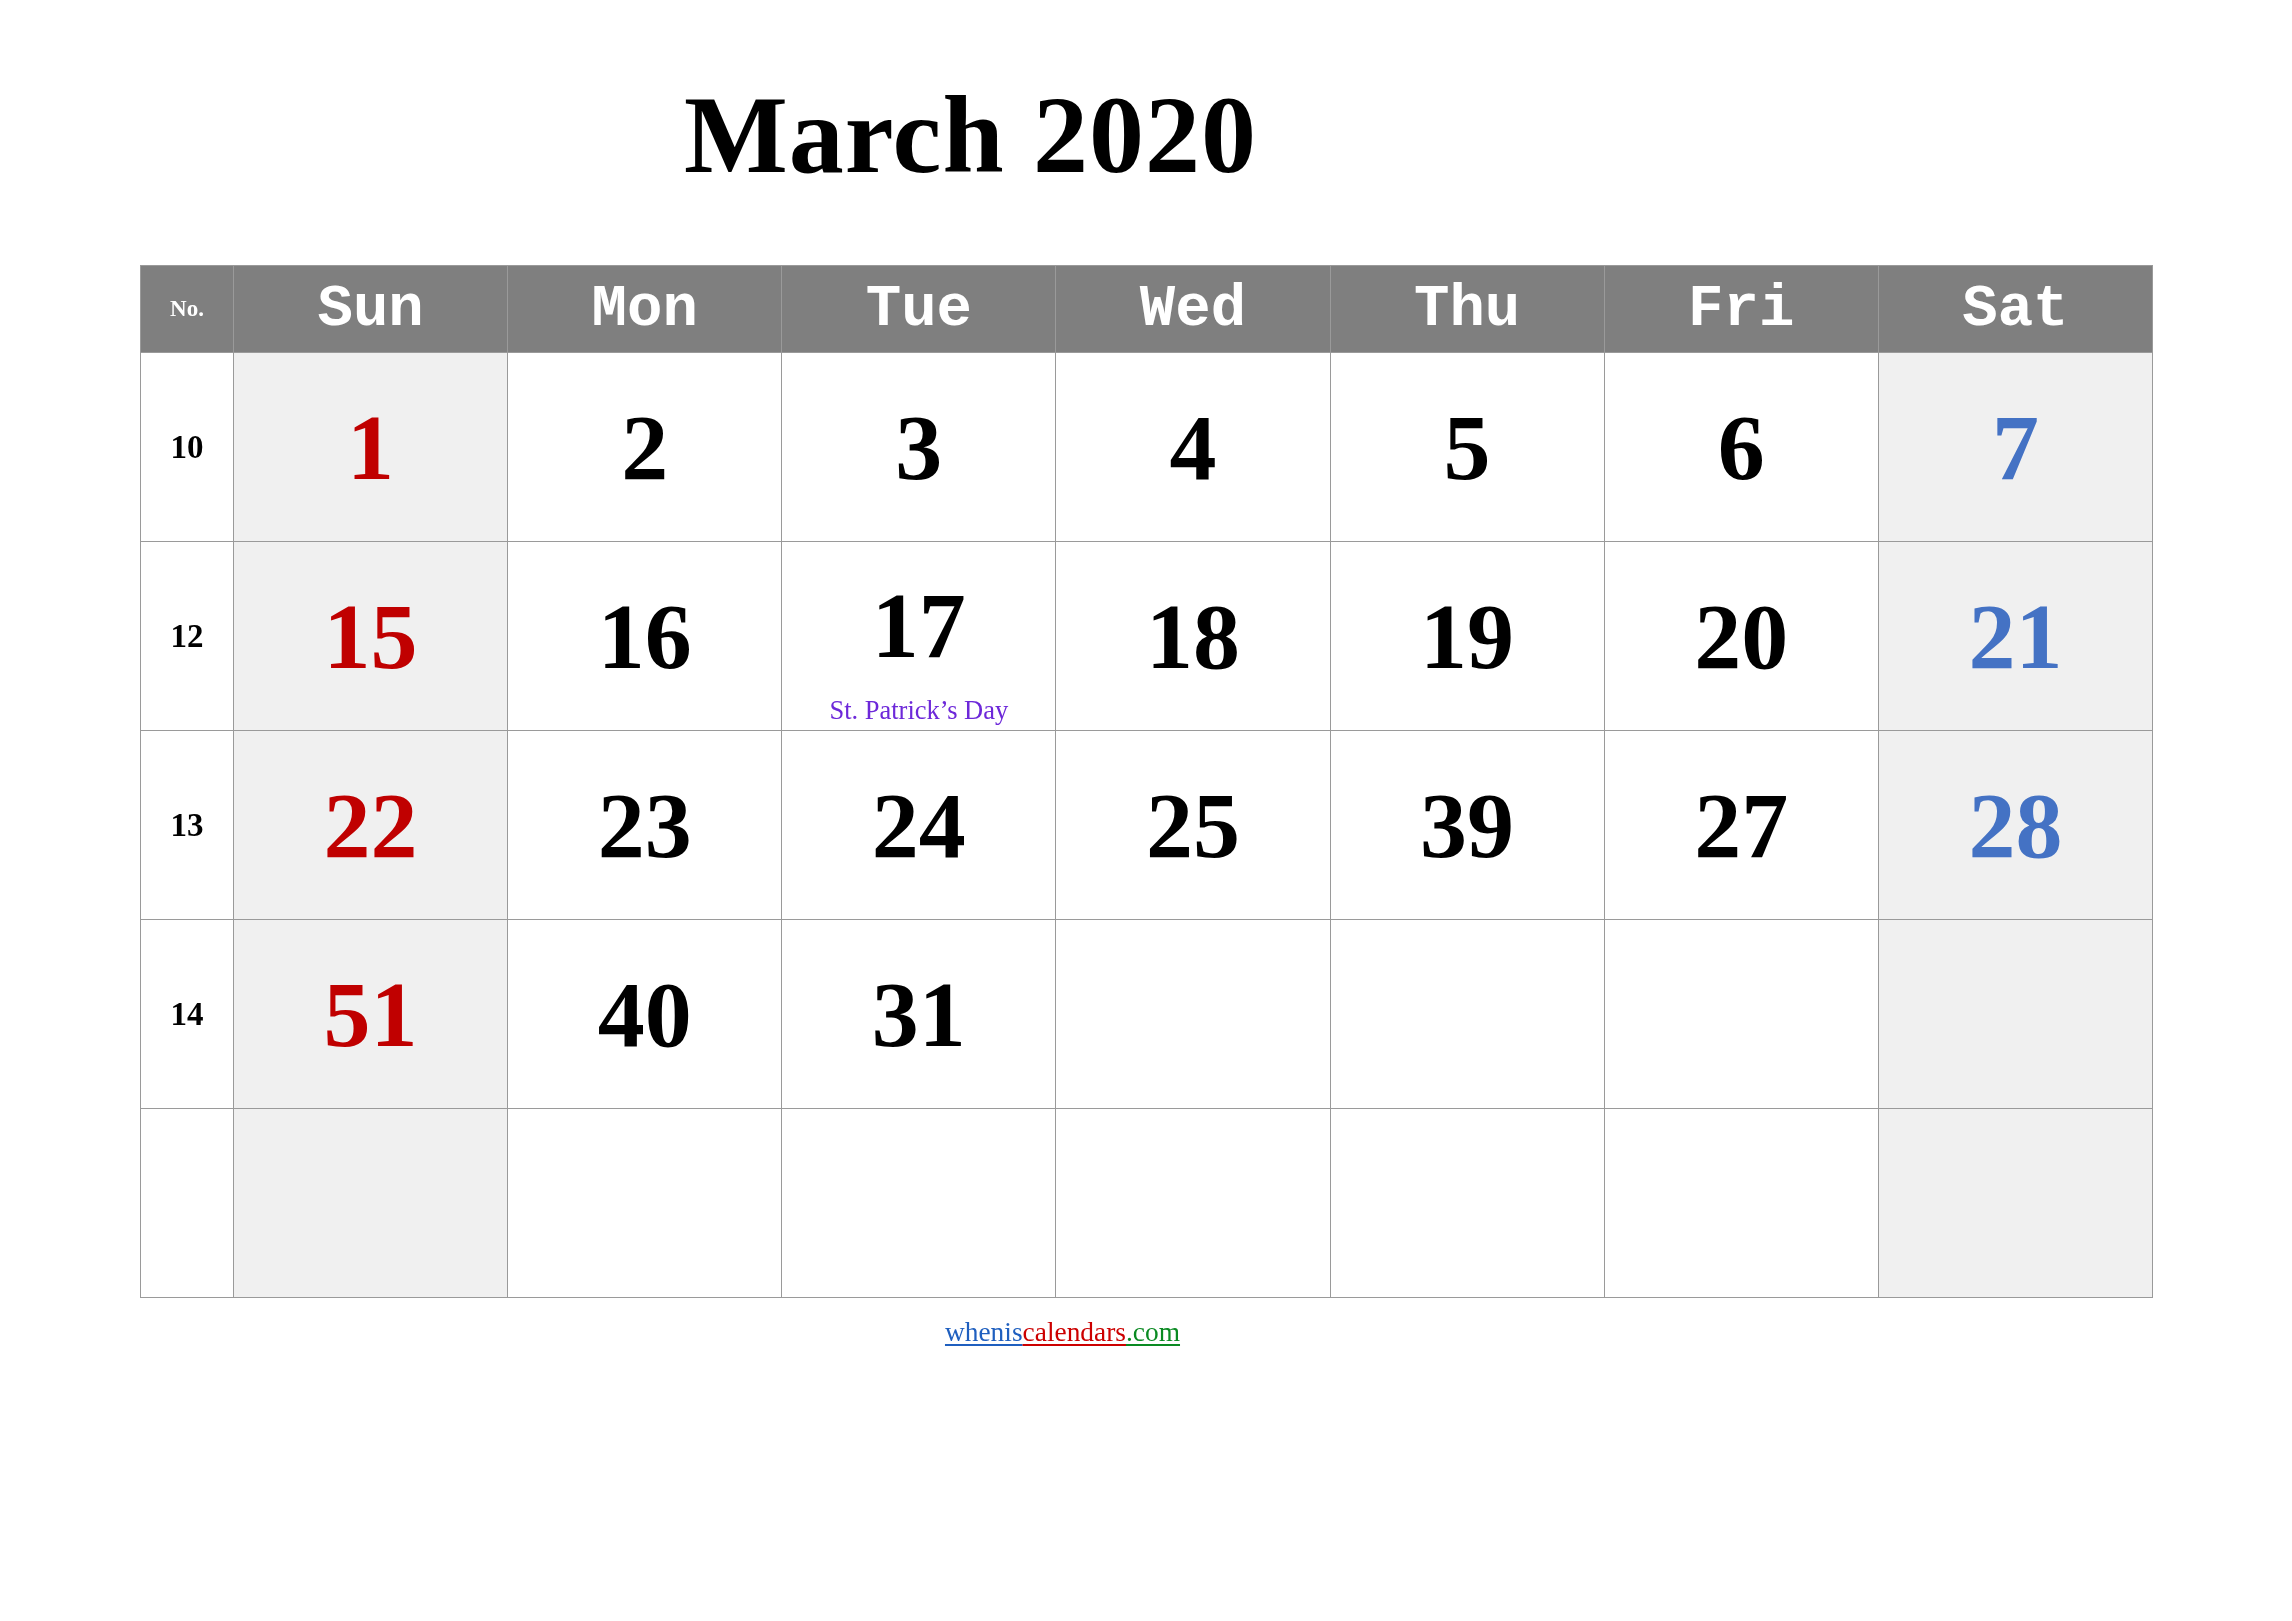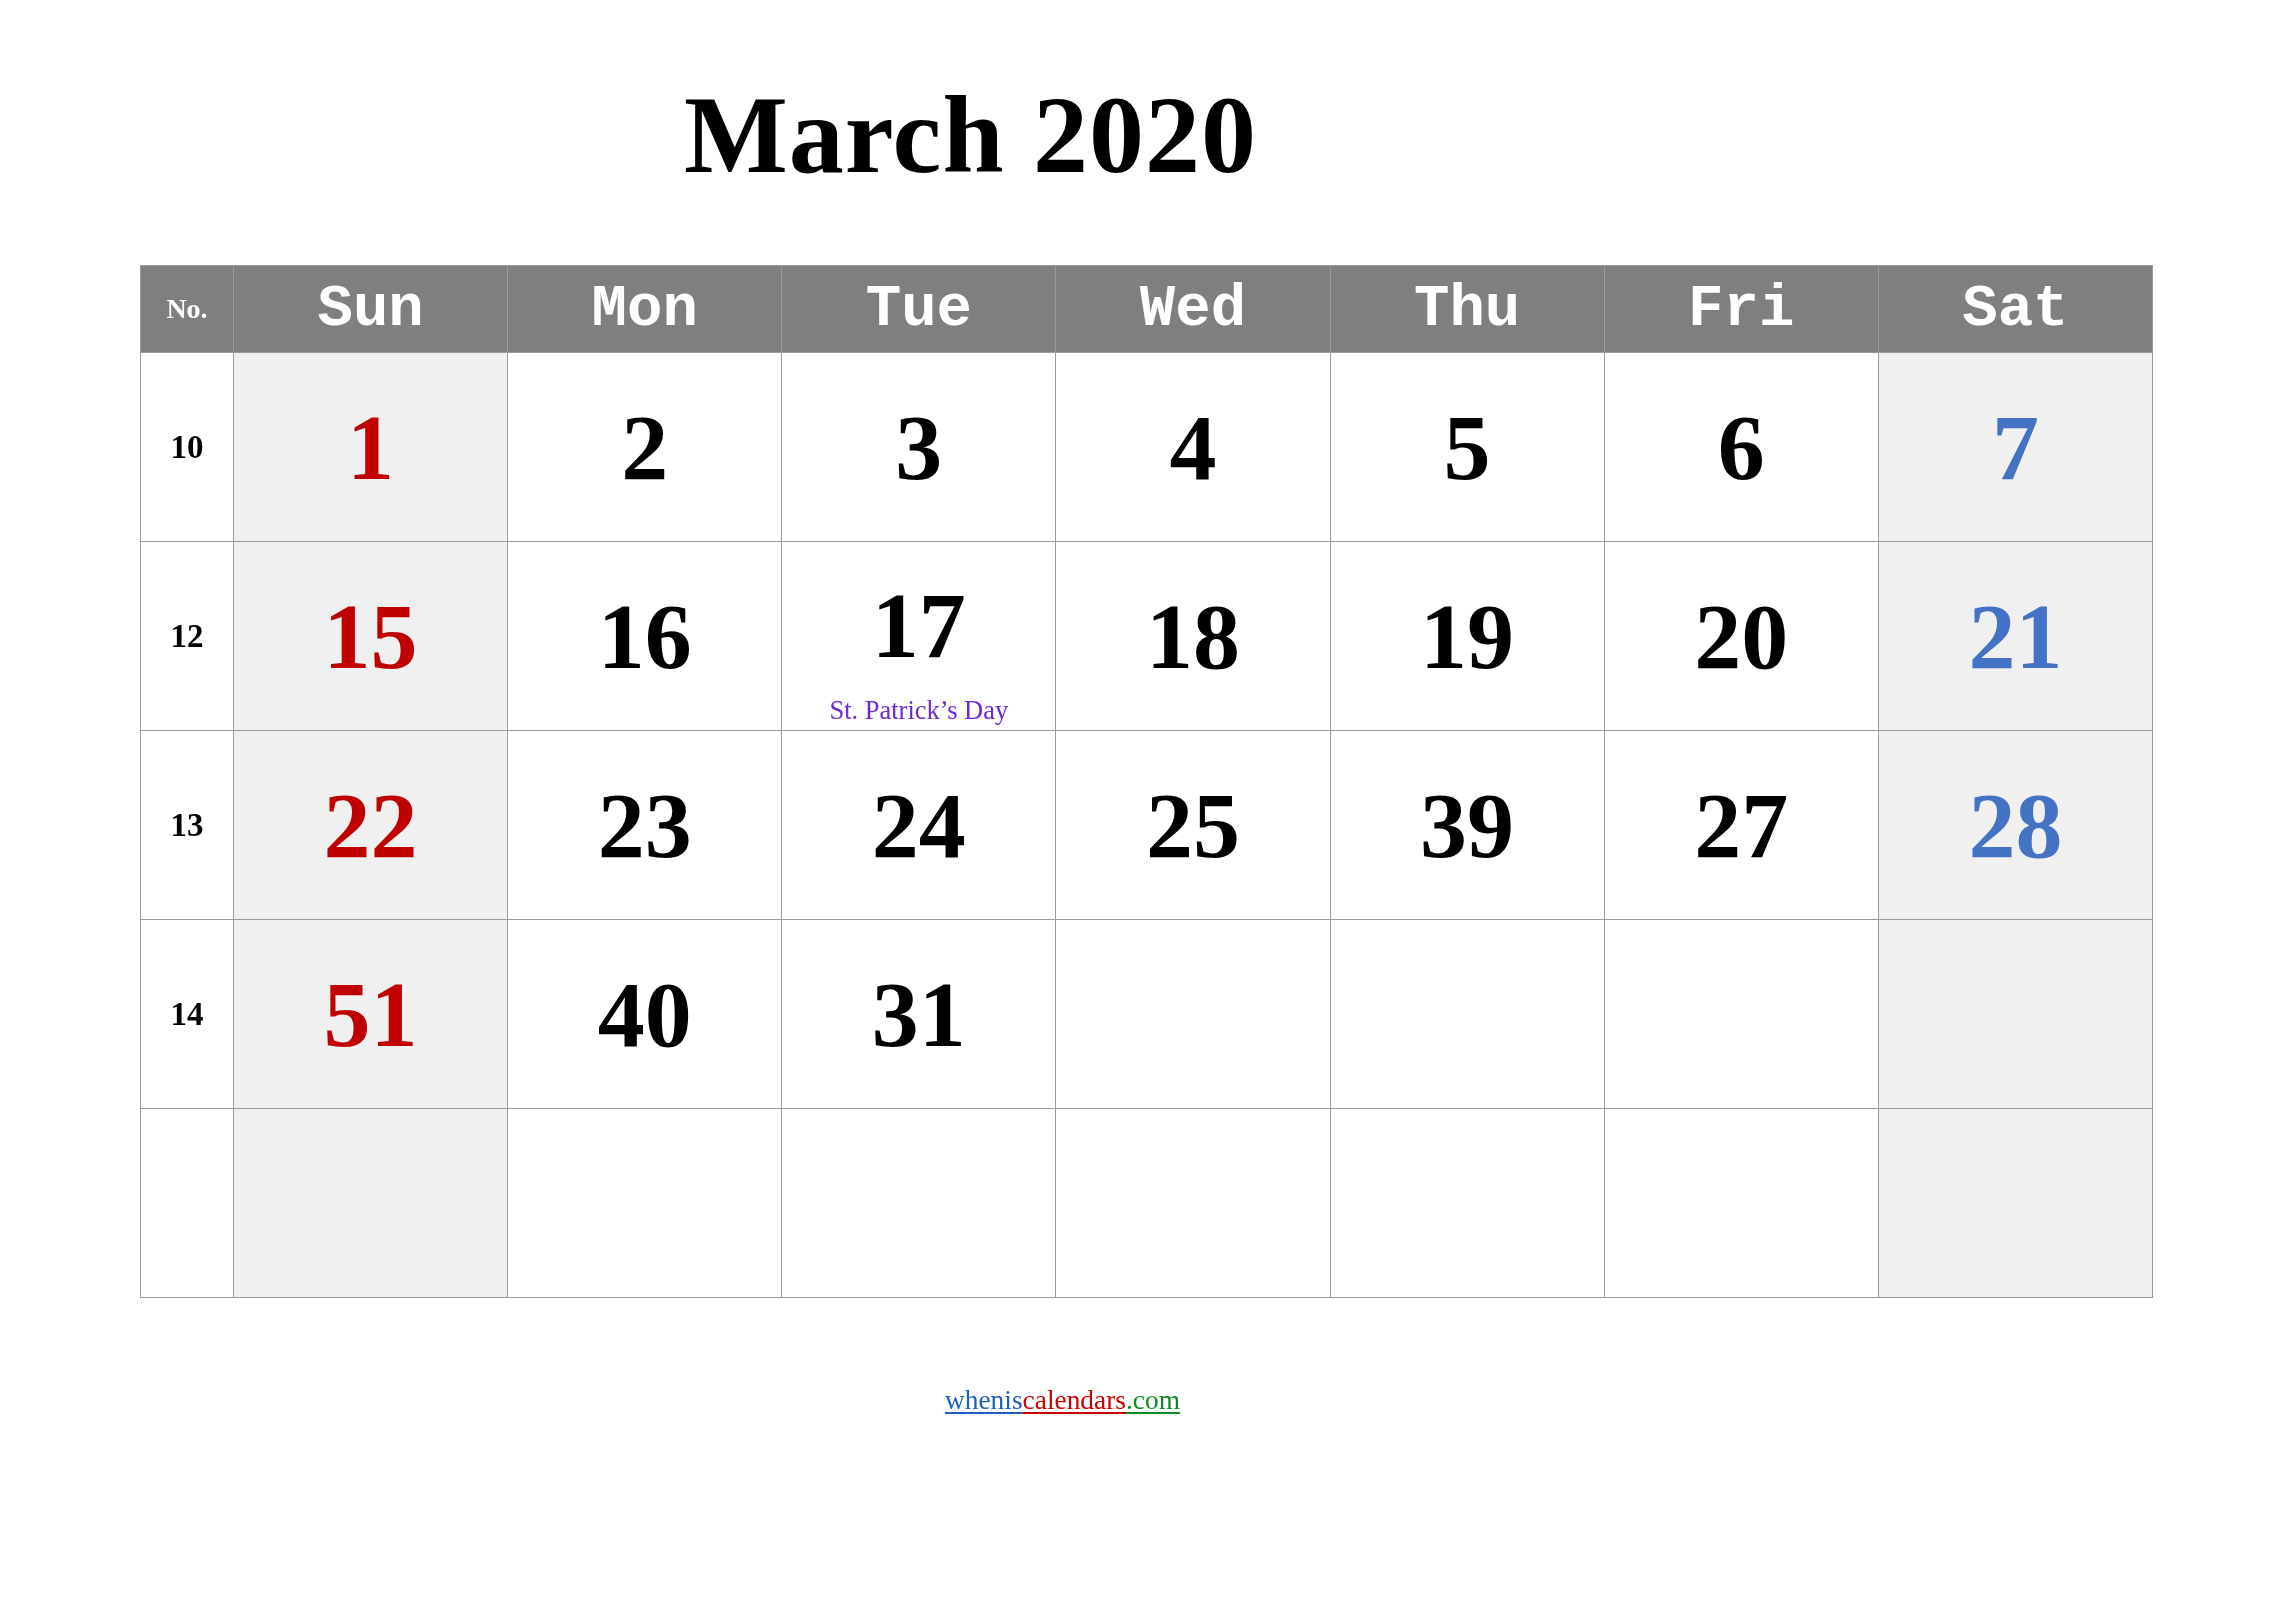--- a/index.html
+++ b/index.html
@@ -62,21 +62,21 @@
     background: #7f7f7f;
     color: #ffffff;
     height: 86px;
     font-weight: bold;
     text-align: center;
     vertical-align: middle;
     border-color: #7f7f7f;
     border-bottom: 1px solid #9a9a9a;
   }
   thead th.hdr-no {
-    font-size: 28px;
+    font-size: 23px;
   }
   thead th.hdr-day {
     font-size: 59px;
     line-height: 1;
     font-family: Liberation Mono, monospace;
   }
 
   
   tbody tr { height: 189px; }
 
@@ -118,21 +118,21 @@
     font-weight: normal;
     color: #6d28d9;
     line-height: 1;
     white-space: nowrap;
   }
 
   
   .footer {
     position: absolute;
     left: 0;
-    top: 1387px;
+    top: 1319px;
     width: 2125px;
     text-align: center;
     font-size: 27.4px;
     line-height: 1;
     white-space: nowrap;
   }
   .footer .lnk { text-decoration: none; }
   .footer .seg {
     text-decoration: underline;
     text-underline-offset: 2.9px;

